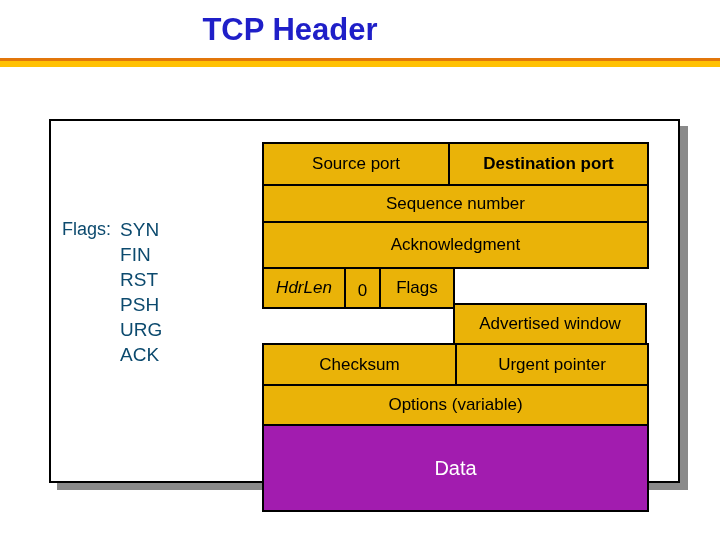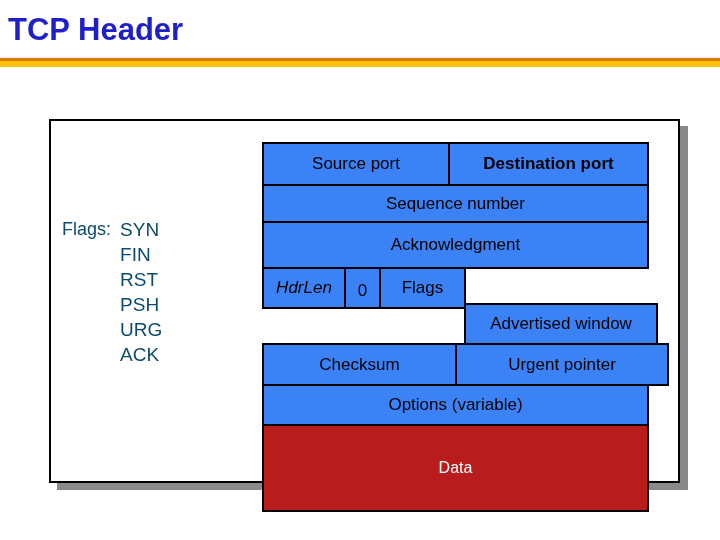--- a/index.html
+++ b/index.html
@@ -11,24 +11,24 @@
     position: relative;
     width: 720px;
     height: 540px;
     background: #ffffff;
     overflow: hidden;
   }
   .slide-title {
     position: absolute;
     top: 12px; left: 0;
     width: 580px;
+    text-align: center;
     font-size: 31px;
     font-weight: bold;
     color: #1F1FC8;
-    margin-left: 8px;
   }
   .rule { position: absolute; left: 0; top: 58px; width: 720px; }
   .rule .dark { height: 3px; background: #E2760A; }
   .rule .gold { height: 6px; background: #FFC103; }
 
   .diagram-box {
     position: absolute;
     left: 49px; top: 119px;
     width: 631px; height: 364px;
     box-sizing: border-box;
@@ -54,21 +54,21 @@
 
   .tbl {
     position: absolute;
     left: 262px; top: 142px;
   }
   .trow { display: flex; margin-top: -2px; }
   .trow.first { margin-top: 0; }
   .cell {
     box-sizing: border-box;
     border: 2px solid #000000;
-    background: #3b82f6;
+    background: #eab308;
     display: flex;
     align-items: center;
     justify-content: center;
     font-size: 17px;
     color: #000000;
     margin-left: -2px;
     white-space: nowrap;
   }
   .cell:first-child { margin-left: 0; }
 
@@ -78,30 +78,30 @@
   .r4 .cell { height: 42px; }
   .r5 .cell { height: 43px; }
   .r6 .cell { height: 42px; }
   .r7 .cell { height: 88px; }
 
   .w-full { width: 387px; }
   .w-src  { width: 188px; }
   .w-dst  { width: 201px; font-weight: bold; }
   .w-hdr  { width: 84px; font-style: italic; }
   .w-zero { width: 37px; }
-  .w-flg  { width: 87px; }
+  .w-flg  { width: 76px; }
   .w-adv  { width: 194px; margin-top: 36px; }
   .w-chk  { width: 195px; }
-  .w-urg  { width: 214px; }
+  .w-urg  { width: 194px; }
 
   .cell.zero-cell { padding-top: 5px; }
   .cell.data-cell {
-    background: #b91c1c;
+    background: #a21caf;
     color: #ffffff;
-    font-size: 16px;
+    font-size: 20px;
   }
 </style>
 </head>
 <body>
 
 <div class="slide">
 
   <div class="slide-title">TCP Header</div>
 
   <div class="rule">

